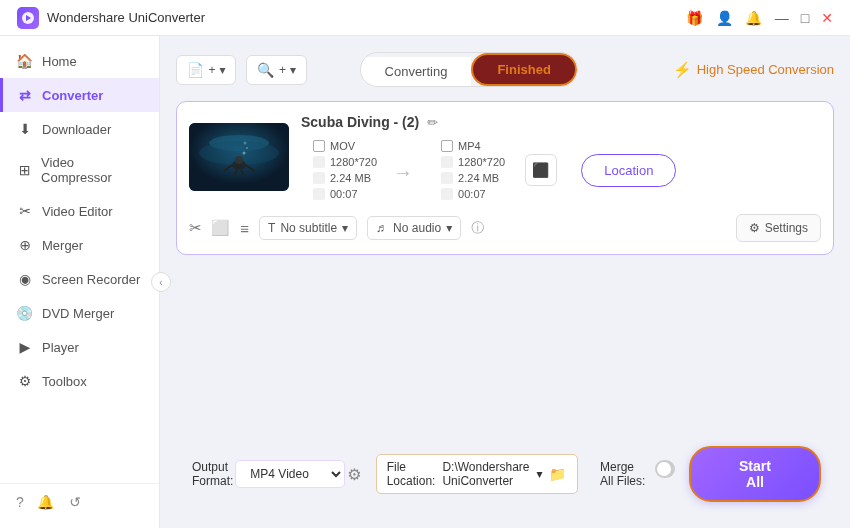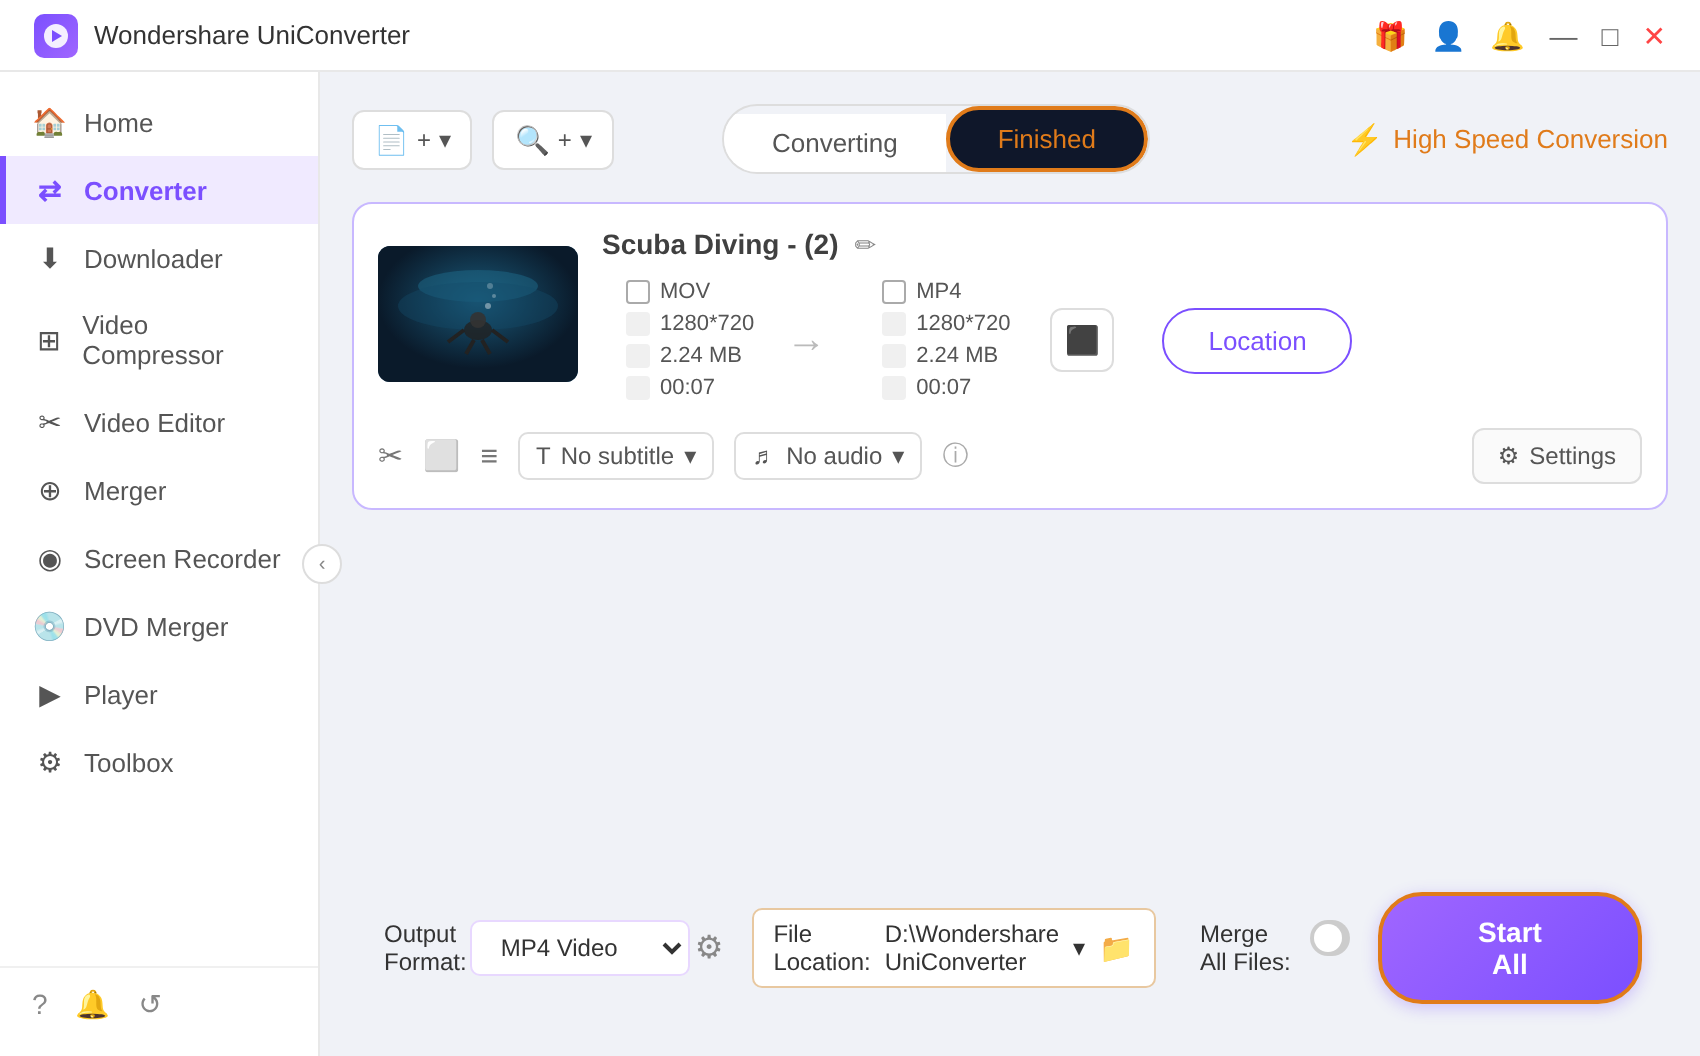--- a/index.html
+++ b/index.html
@@ -133,25 +133,25 @@
     .tab-btn {
       padding: 7px 24px;
       font-size: 13px;
       cursor: pointer;
       background: #fff;
       color: #555;
       border: none;
       outline: none;
     }
     .tab-btn.active {
-      background: #0f172a;
+      background: #7f1d1d;
       color: #e07b1a;
       border: 2px solid #e07b1a;
       border-radius: 18px;
-      font-weight: 400;
+      font-weight: 700;
     }
 
     .high-speed-btn {
       display: flex; align-items: center; gap: 5px;
       margin-left: auto;
       font-size: 13px;
       color: #e07b1a;
       cursor: pointer;
       font-weight: 500;
     }

